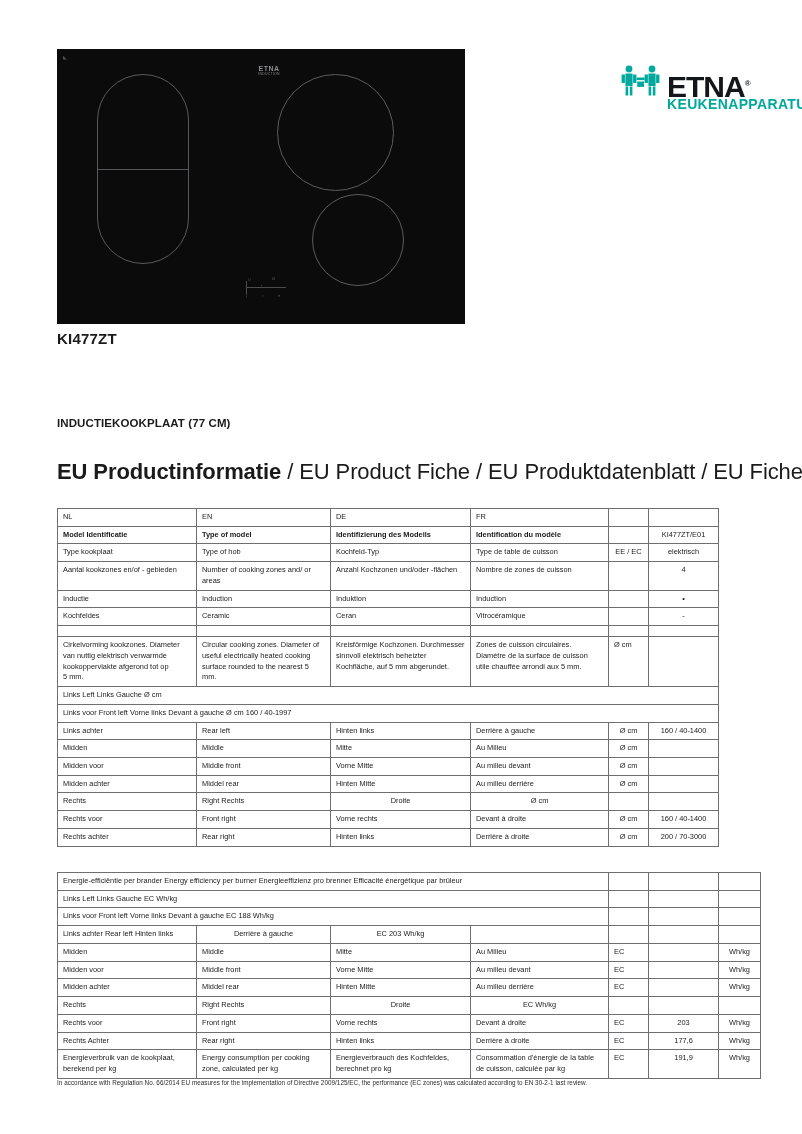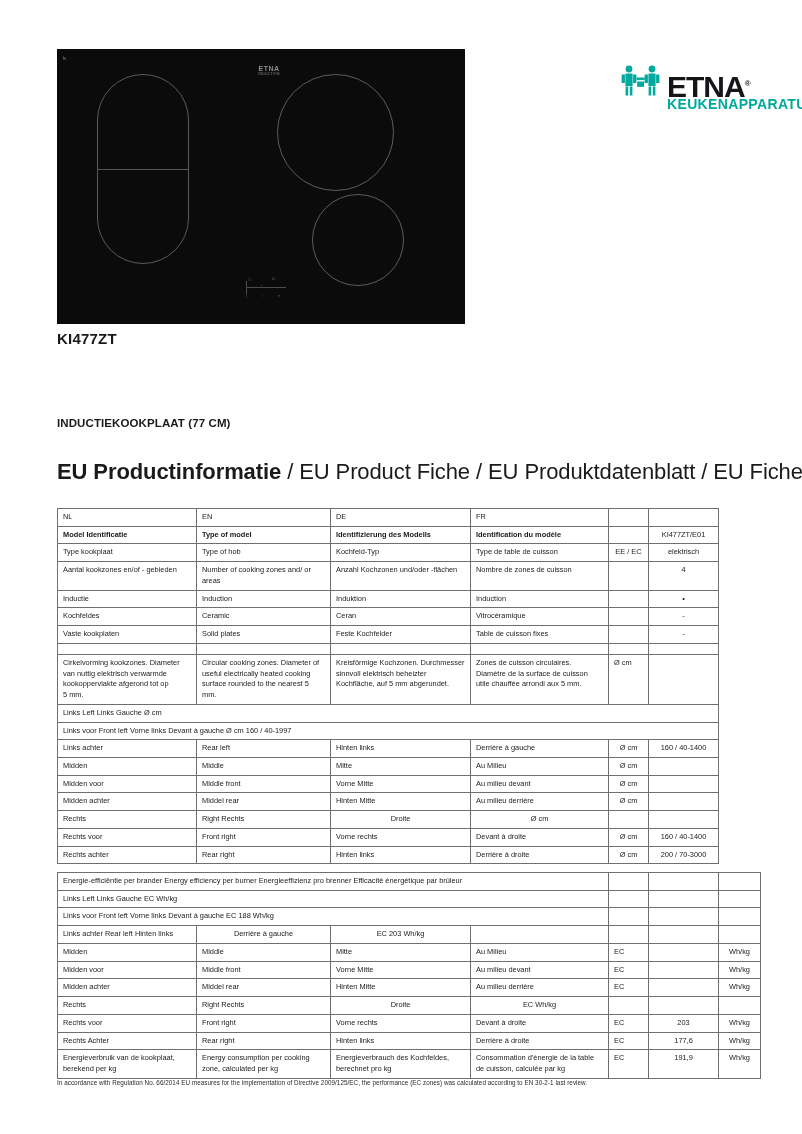--- a/index.html
+++ b/index.html
@@ -222,28 +222,20 @@
         <td class="c">•</td>
       </tr>
       <tr>
         <td>Kochfeldes</td>
         <td>Ceramic</td>
         <td>Ceran</td>
         <td>Vitrocéramique</td>
         <td></td>
         <td class="c">-</td>
       </tr>
-      <tr>
-        <td>Vaste kookplaten</td>
-        <td>Solid plates</td>
-        <td>Feste Kochfelder</td>
-        <td>Table de cuisson fixes</td>
-        <td></td>
-        <td class="c">-</td>
-      </tr>
       <tr class="spacer">
         <td></td>
         <td></td>
         <td></td>
         <td></td>
         <td></td>
         <td></td>
       </tr>
       <tr>
         <td class="tall">Cirkelvorming kookzones. Diameter van nuttig elektrisch verwarmde kookoppervlakte afgerond tot op<br>5 mm.</td>

